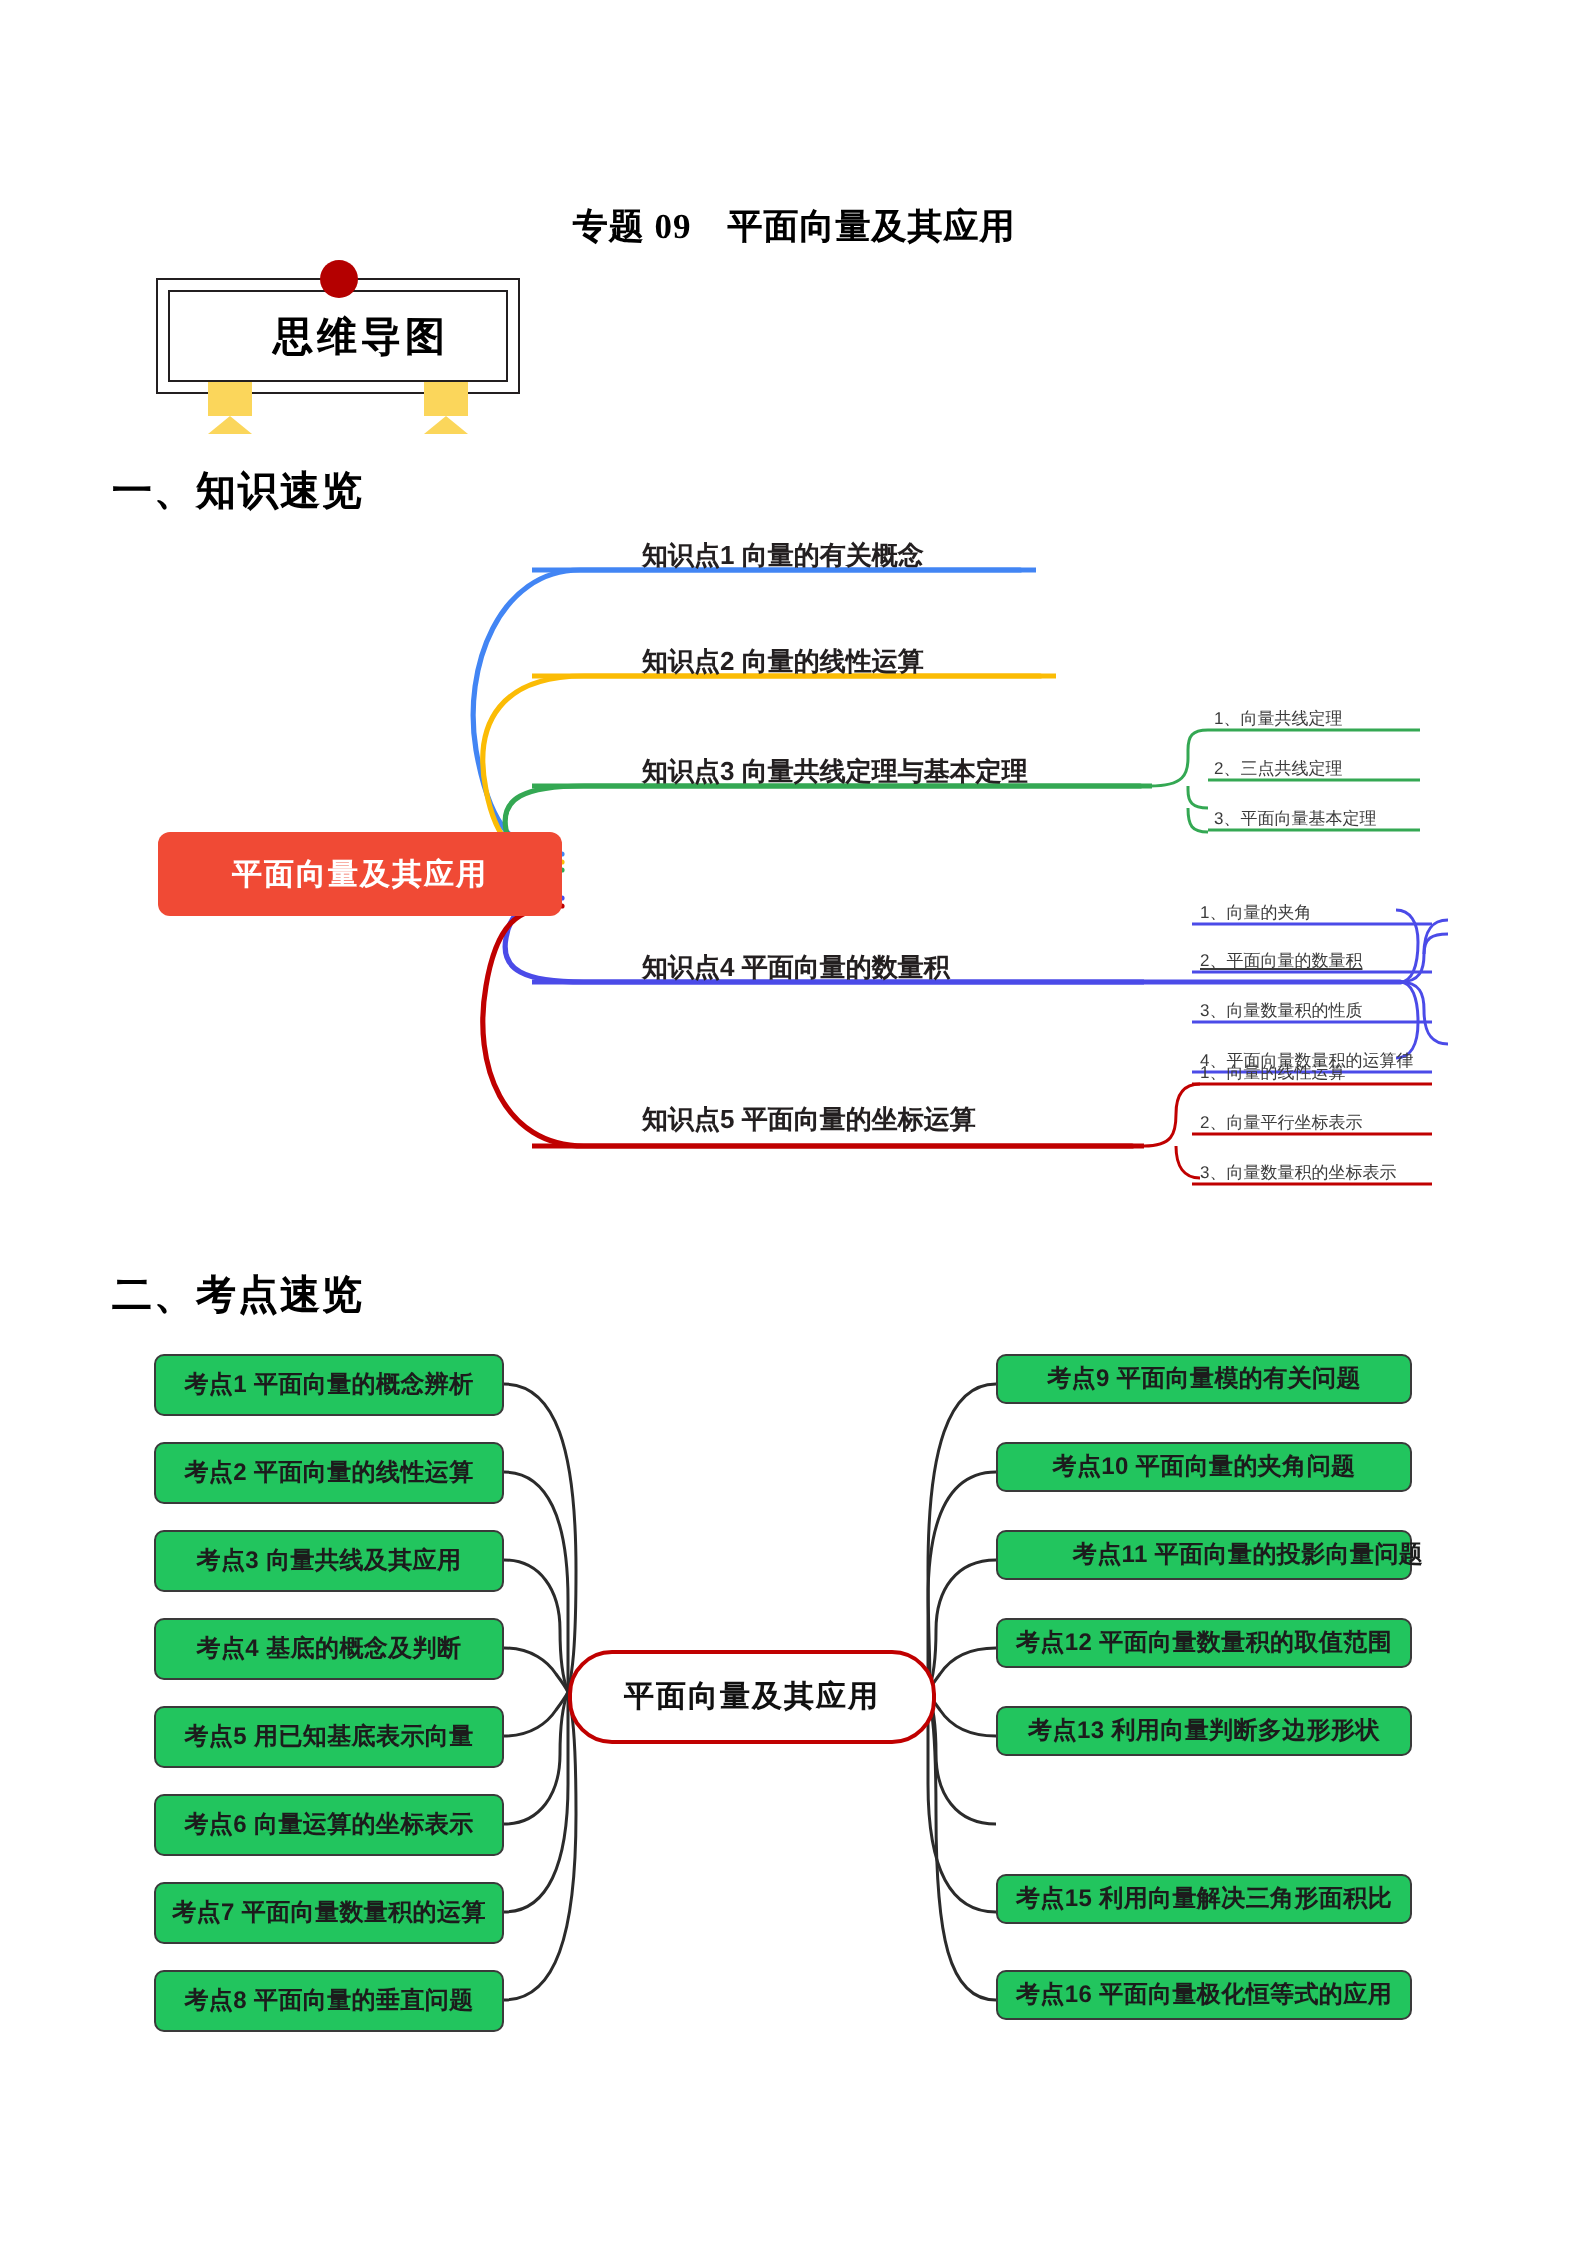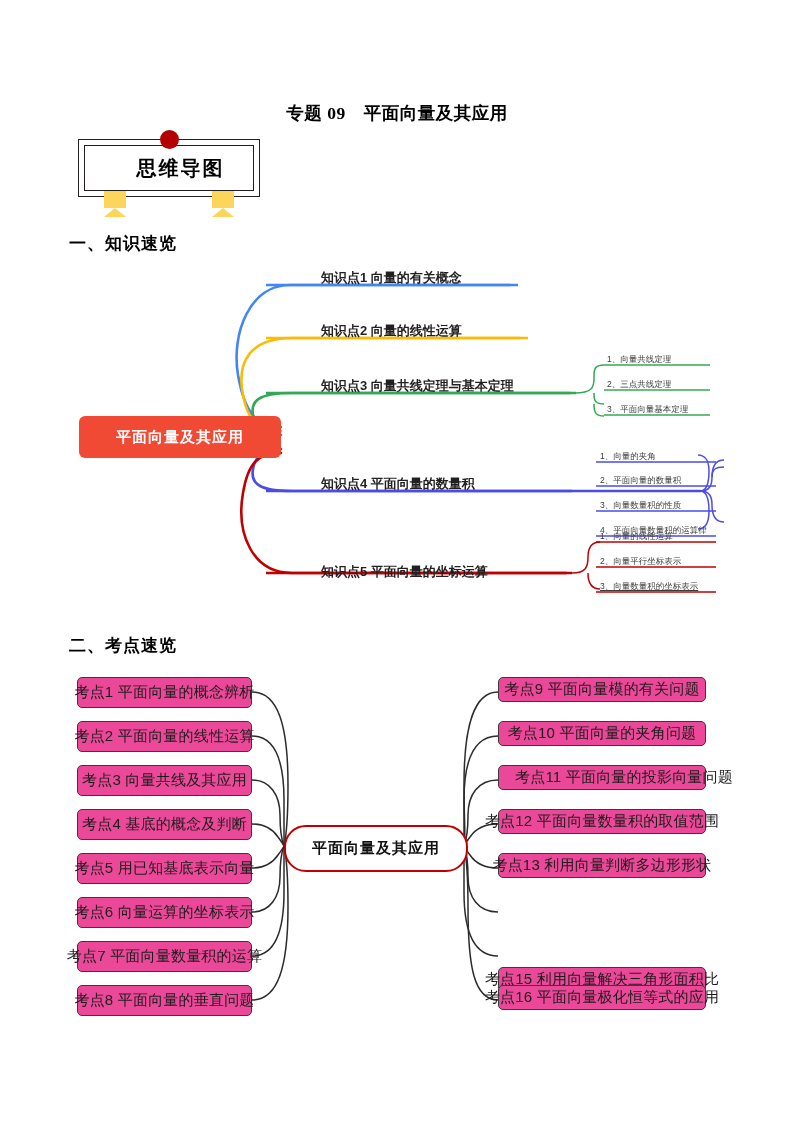--- a/index.html
+++ b/index.html
@@ -49,22 +49,22 @@
     width:0;height:0;
     border-left:11px solid #ffffff;
     border-right:11px solid #ffffff;
     border-bottom:9px solid transparent;
   }
   .ribbon.r1{left:26px;}
   .ribbon.r2{left:134px;}
 
   
   .sec-head{
-    position:absolute;left:69px;
-    font-size:17px;font-weight:700;letter-spacing:1px;
+    position:absolute;left:56px;
+    font-size:20px;font-weight:700;letter-spacing:1px;
     font-family:Liberation Mono, monospace;
   }
   #sec1{top:232px;}
   #sec2{top:634px;}
 
   
   .mm1{position:absolute;left:0;top:255px;width:794px;height:370px;}
   .mm1 svg{position:absolute;left:0;top:0;}
   .center-node{
     position:absolute;left:79px;top:161px;width:202px;height:42px;
@@ -85,23 +85,23 @@
   }
 
   
   .mm2{position:absolute;left:0;top:665px;width:794px;height:365px;}
   .mm2 svg{position:absolute;left:0;top:0;}
   .kd-box{
     position:absolute;
     box-sizing:border-box;
     border:1.4px solid #3a3a3a;
     border-radius:5px;
-    background:#ec4899;
+    background:#22c55e;
     display:flex;align-items:center;justify-content:center;
-    font-size:15px;font-weight:400;color:#1c1c1c;
+    font-size:12px;font-weight:700;color:#1c1c1c;
     white-space:nowrap;
     letter-spacing:0.2px;
   }
   .kd-box.left{left:77px;width:175px;height:31px;}
   .kd-box.right{left:498px;width:208px;height:25px;text-align:right;}
   .center-node2{
     position:absolute;left:284px;top:160px;width:180px;height:43px;
     border:2px solid #c00000;border-radius:22px;background:#fff;
     display:flex;align-items:center;justify-content:center;
     font-size:15px;font-weight:700;color:#111;letter-spacing:1px;
@@ -171,34 +171,34 @@
       <line x1="266" y1="236" x2="572" y2="236" stroke="#4b4be8" stroke-width="2.6"></line>
       <line x1="266" y1="318" x2="572" y2="318" stroke="#c00000" stroke-width="2.6"></line>
     </svg>
 
     <div class="center-node">平面向量及其应用</div>
 
     <div class="kp" style="left:321px;top:14px;">知识点1  向量的有关概念</div>
     <div class="kp" style="left:321px;top:67px;">知识点2  向量的线性运算</div>
     <div class="kp" style="left:321px;top:122px;">知识点3  向量共线定理与基本定理</div>
     <div class="kp" style="left:321px;top:220px;">知识点4  平面向量的数量积</div>
-    <div class="kp" style="left:321px;top:308px;">知识点5  平面向量的坐标运算</div>
+    <div class="kp" style="left:321px;top:296px;">知识点5  平面向量的坐标运算</div>
 
     <div class="sub" style="left:607px;top:99px;">1、向量共线定理</div>
     <div class="sub" style="left:607px;top:124px;">2、三点共线定理</div>
     <div class="sub" style="left:607px;top:149px;">3、平面向量基本定理</div>
 
     <div class="sub" style="left:600px;top:196px;">1、向量的夹角</div>
-    <div class="sub" style="left:600px;top:220px;">2、平面向量的数量积</div>
+    <div class="sub" style="left:600px;top:220px;text-decoration:underline;">2、平面向量的数量积</div>
     <div class="sub" style="left:600px;top:245px;">3、向量数量积的性质</div>
     <div class="sub" style="left:600px;top:270px;">4、平面向量数量积的运算律</div>
 
     <div class="sub" style="left:600px;top:276px;">1、向量的线性运算</div>
     <div class="sub" style="left:600px;top:301px;">2、向量平行坐标表示</div>
-    <div class="sub" style="left:600px;top:326px;text-decoration:underline;">3、向量数量积的坐标表示</div>
+    <div class="sub" style="left:600px;top:326px;">3、向量数量积的坐标表示</div>
   </div>
 
   <div class="sec-head" id="sec2">二、考点速览</div>
 
   <div class="mm2">
 
     <svg width="794" height="365">
       <g fill="none" stroke="#2b2b2b" stroke-width="1.5">
 
         <path d="M 252,27  C 278,27  288,60  288,120 C 288,160 286,172 284,181"></path>
@@ -228,19 +228,19 @@
     <div class="kd-box left" style="top:188px;">考点5  用已知基底表示向量</div>
     <div class="kd-box left" style="top:232px;">考点6  向量运算的坐标表示</div>
     <div class="kd-box left" style="top:276px;">考点7  平面向量数量积的运算</div>
     <div class="kd-box left" style="top:320px;">考点8  平面向量的垂直问题</div>
 
     <div class="kd-box right" style="top:12px;">考点9  平面向量模的有关问题</div>
     <div class="kd-box right" style="top:56px;">考点10  平面向量的夹角问题</div>
     <div class="kd-box right" style="top:100px;padding-left:44px;">考点11  平面向量的投影向量问题</div>
     <div class="kd-box right" style="top:144px;">考点12  平面向量数量积的取值范围</div>
     <div class="kd-box right" style="top:188px;">考点13  利用向量判断多边形形状</div>
-    <div class="kd-box right" style="top:272px;margin-top:30px;">考点15  利用向量解决三角形面积比</div>
+    <div class="kd-box right" style="top:272px;">考点15  利用向量解决三角形面积比</div>
     <div class="kd-box right" style="top:320px;">考点16  平面向量极化恒等式的应用</div>
 
     <div class="center-node2">平面向量及其应用</div>
   </div>
 
 </div>
 
 </body></html>

